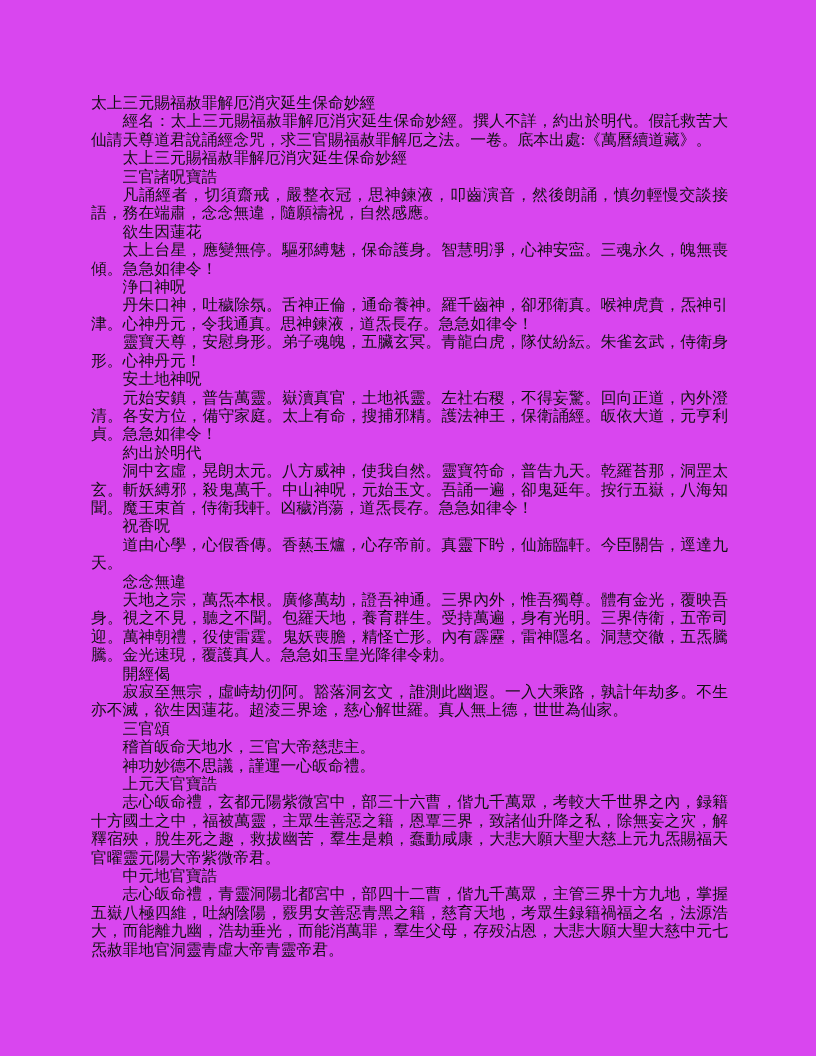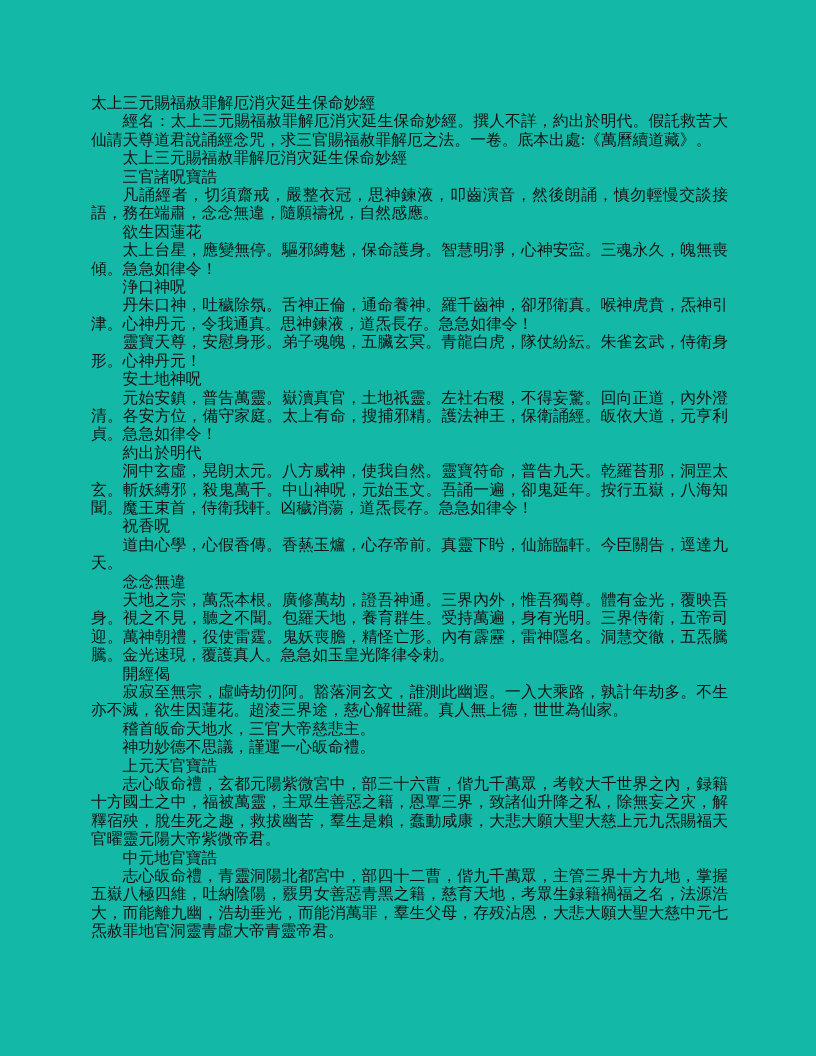--- a/index.html
+++ b/index.html
@@ -9,21 +9,21 @@
   }
   body {
     width: 816px;
     height: 1056px;
     position: relative;
     overflow: hidden;
   }
   .page {
     position: absolute;
     inset: 0;
-    background: #14b8a6;
+    background: #d946ef;
     padding-left: 35px;
   }
   .textblock {
     position: absolute;
     left: 91px;
     top: 94px;
     width: 637px;
     font-family: "Liberation Serif", "DejaVu Serif", serif;
     font-size: 15.8px;
     line-height: 18.4px;
@@ -57,20 +57,21 @@
       <p class="para indent">安土地神呪</p>
       <p class="para indent">元始安鎮，普告萬靈。嶽瀆真官，土地祇靈。左社右稷，不得妄驚。回向正道，內外澄清。各安方位，備守家庭。太上有命，搜捕邪精。護法神王，保衛誦經。皈依大道，元亨利貞。急急如律令！</p>
       <p class="para indent">約出於明代</p>
       <p class="para indent">洞中玄虛，晃朗太元。八方威神，使我自然。靈寶符命，普告九天。乾羅苔那，洞罡太玄。斬妖縛邪，殺鬼萬千。中山神呪，元始玉文。吾誦一遍，卻鬼延年。按行五嶽，八海知聞。魔王束首，侍衛我軒。凶穢消蕩，道炁長存。急急如律令！</p>
       <p class="para indent">祝香呪</p>
       <p class="para indent">道由心學，心假香傳。香爇玉爐，心存帝前。真靈下盻，仙旆臨軒。今臣關告，逕達九天。</p>
       <p class="para indent">念念無違</p>
       <p class="para indent">天地之宗，萬炁本根。廣修萬劫，證吾神通。三界內外，惟吾獨尊。體有金光，覆映吾身。視之不見，聽之不聞。包羅天地，養育群生。受持萬遍，身有光明。三界侍衛，五帝司迎。萬神朝禮，役使雷霆。鬼妖喪膽，精怪亡形。內有霹靂，雷神隱名。洞慧交徹，五炁騰騰。金光速現，覆護真人。急急如玉皇光降律令勅。</p>
       <p class="para indent">開經偈</p>
       <p class="para indent">寂寂至無宗，虛峙劫仞阿。豁落洞玄文，誰測此幽遐。一入大乘路，孰計年劫多。不生亦不滅，欲生因蓮花。超淩三界途，慈心解世羅。真人無上德，世世為仙家。</p>
+      <p class="para indent">三官頌</p>
       <p class="para indent">稽首皈命天地水，三官大帝慈悲主。</p>
       <p class="para indent">神功妙德不思議，謹運一心皈命禮。</p>
       <p class="para indent">上元天官寶誥</p>
       <p class="para indent">志心皈命禮，玄都元陽紫微宮中，部三十六曹，偕九千萬眾，考較大千世界之內，録籍十方國土之中，福被萬靈，主眾生善惡之籍，恩覃三界，致諸仙升降之私，除無妄之灾，解釋宿殃，脫生死之趣，救拔幽苦，羣生是賴，蠢動咸康，大悲大願大聖大慈上元九炁賜福天官曜靈元陽大帝紫微帝君。</p>
       <p class="para indent">中元地官寶誥</p>
       <p class="para indent">志心皈命禮，青靈洞陽北都宮中，部四十二曹，偕九千萬眾，主管三界十方九地，掌握五嶽八極四維，吐納陰陽，覈男女善惡青黑之籍，慈育天地，考眾生録籍禍福之名，法源浩大，而能離九幽，浩劫垂光，而能消萬罪，羣生父母，存殁沾恩，大悲大願大聖大慈中元七炁赦罪地官洞靈青虛大帝青靈帝君。</p>
     </div>
 </div>
 
 </body></html>

